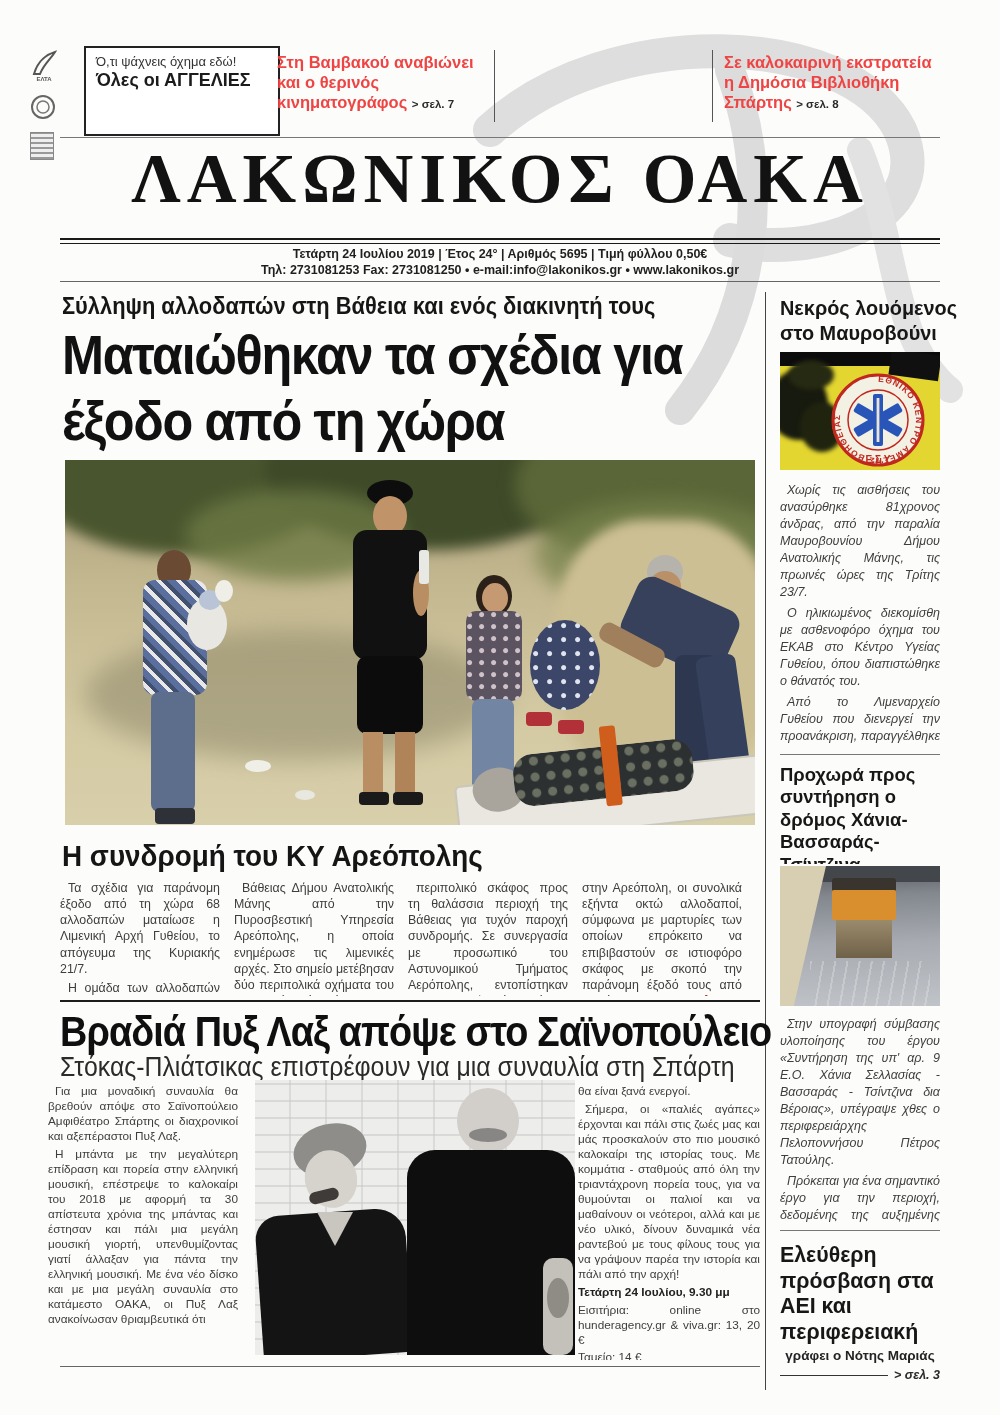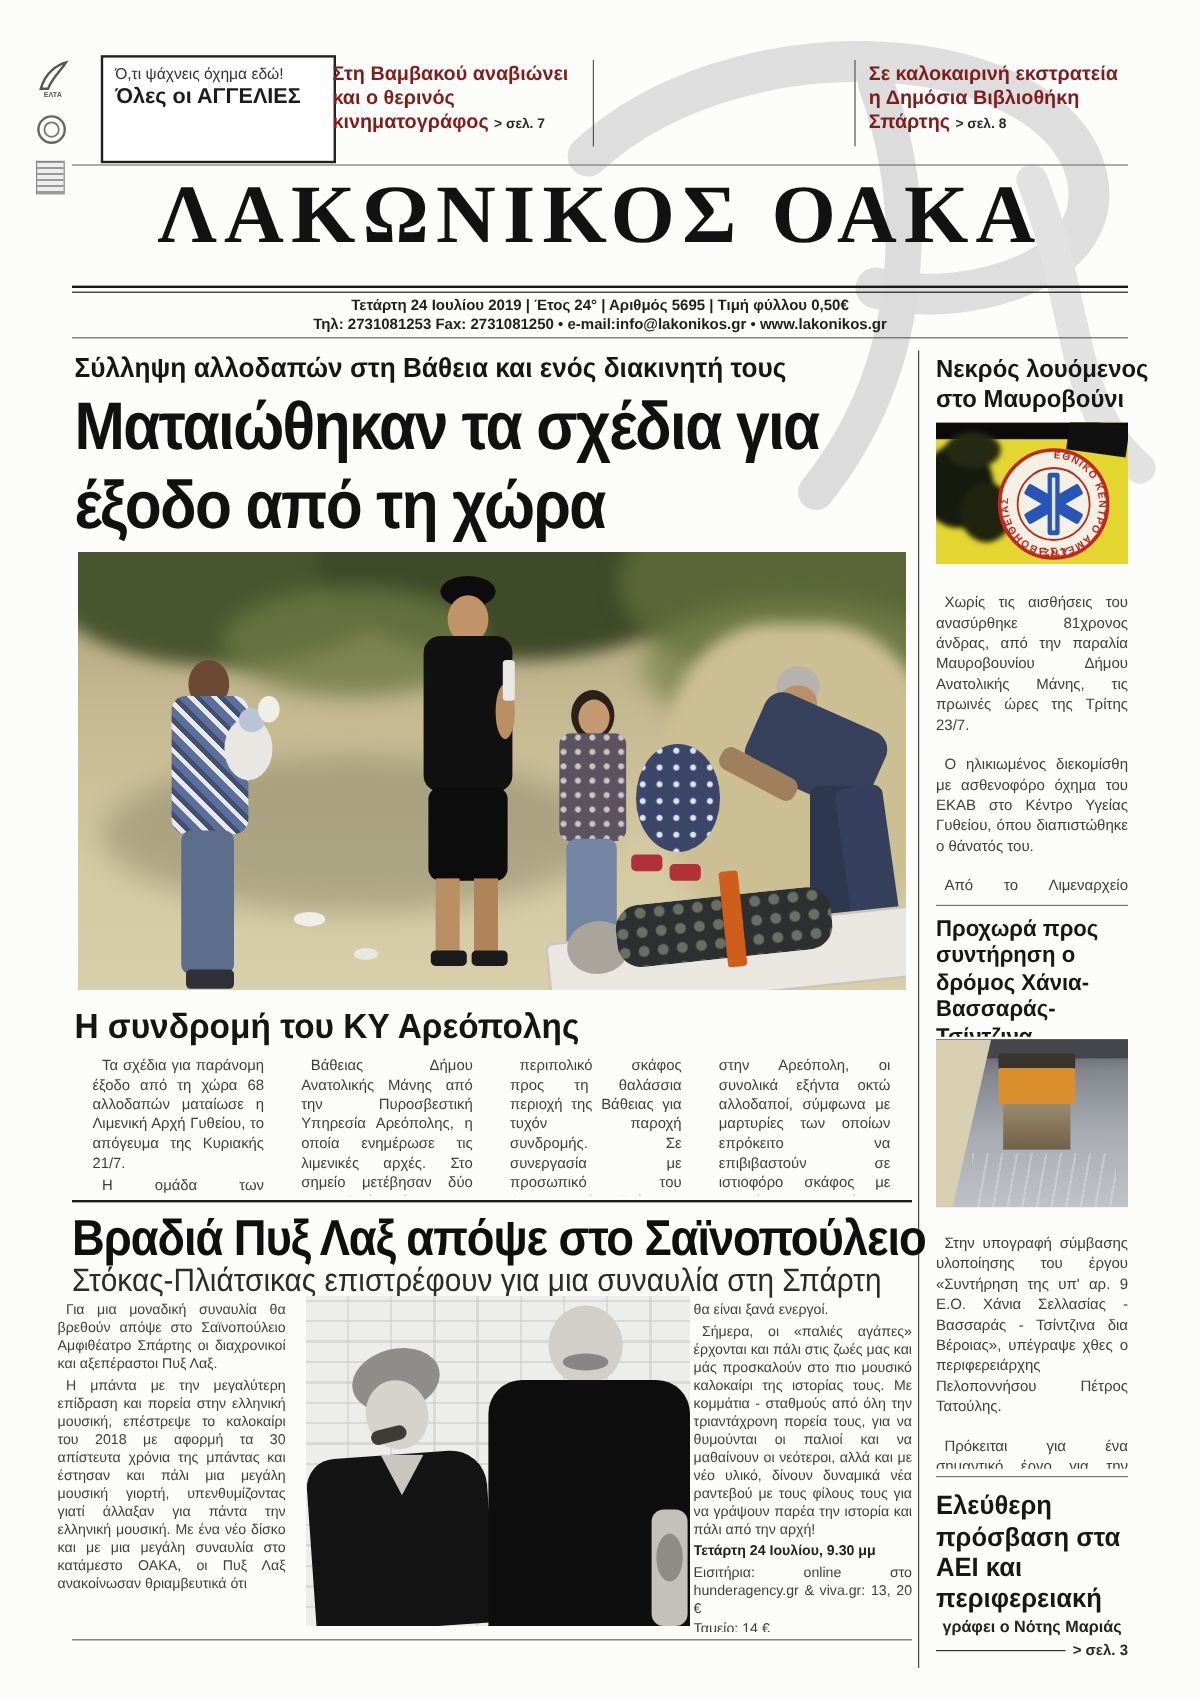--- a/index.html
+++ b/index.html
@@ -9,46 +9,46 @@
   .z{z-index:2;}
   
   .hrule{background:#3a3a3a;height:1px;}
   .hrule-thick{background:#1c1c1c;height:2px;}
   .dbl-rule{height:3px;border-top:2px solid #1a1a1a;border-bottom:1px solid #1a1a1a;}
   .vrule{background:#555;width:1px;}
   
   .classifieds-box{border:2px solid #222;padding:6px 10px;background:#fff;}
   .cb-l1{font-size:13px;color:#333;}
   .cb-l2{font-size:18px;font-weight:bold;color:#1b1b1b;line-height:1.25;}
-  .teaser{font-weight:bold;font-size:16.5px;line-height:1.22;color:#7f1d1d;
+  .teaser{font-weight:bold;font-size:16.5px;line-height:1.22;color:#ef4444;
           transform:scaleX(.96);transform-origin:left top;text-align:center;}
   .pref{font-size:11.5px;font-weight:bold;color:#2a2a2a;}
   
   .mast-title{font-family:"Liberation Serif",serif;font-weight:bold;font-size:69px;
               letter-spacing:6px;color:#121212;white-space:nowrap;text-align:center;width:100%;}
   .mast-sub{font-size:20px;letter-spacing:7px;color:#2e2e2e;text-align:center;width:100%;}
   .mast-line{font-size:12.5px;font-weight:bold;color:#1f1f1f;text-align:center;width:100%;}
   
   .kicker{font-weight:bold;font-size:23px;color:#161616;transform:scaleX(.95);transform-origin:left top;white-space:nowrap;}
   .headline{font-weight:bold;font-size:56px;line-height:1.18;color:#111;
             transform:scaleX(.9);transform-origin:left top;letter-spacing:-1.5px;width:690px;}
   .sec-head{font-weight:bold;font-size:29px;color:#151515;transform:scaleX(.96);transform-origin:left top;white-space:nowrap;}
   .cols4{display:flex;gap:14px;}
   .cols4 .col{width:160px;}
   .bodytext{font-size:12.4px;line-height:1.3;color:#3e3e3e;text-align:justify;}
-  .bodytext p{margin:0 0 3px 17px;text-indent:8px;}
+  .bodytext p{margin:0 0 3px 0;text-indent:8px;}
   .cont-ref{font-weight:bold;color:#b3241b;}
   
   .sb-head{font-weight:bold;font-size:20.5px;line-height:1.18;color:#171717;
            transform:scaleX(.97);transform-origin:left top;}
   .sb-text{font-size:12.5px;line-height:1.36;color:#3e3e3e;text-align:justify;}
-  .sb-text p{margin:16px 0 3px 0;text-indent:7px;}
+  .sb-text p{margin:4px 0 3px 0;text-indent:7px;font-style:italic;}
   .sb-rule{background:#777;height:1px;}
   .byline{font-weight:bold;font-size:13.5px;color:#232323;text-align:center;}
-  .ref-row{display:flex;align-items:center;gap:6px;}
+  .ref-row{display:flex;align-items:center;gap:6px;font-style:italic;}
   .ref-line{flex:1;height:1px;background:#333;}
   
   .c-headline{font-weight:bold;font-size:42px;color:#0f0f0f;transform:scaleX(.9);
               transform-origin:left top;letter-spacing:-1px;white-space:nowrap;}
   .c-subhead{font-size:27px;color:#2b2b2b;transform:scaleX(.92);transform-origin:left top;white-space:nowrap;font-weight:400;}
   .c-col{font-size:11.8px;line-height:1.27;color:#3e3e3e;text-align:justify;}
   .c-col p{margin:0 0 3px 0;text-indent:7px;}
   .c-bold{font-weight:bold;color:#222;text-indent:0!important;}
   
   .photo{overflow:hidden;position:absolute;}

